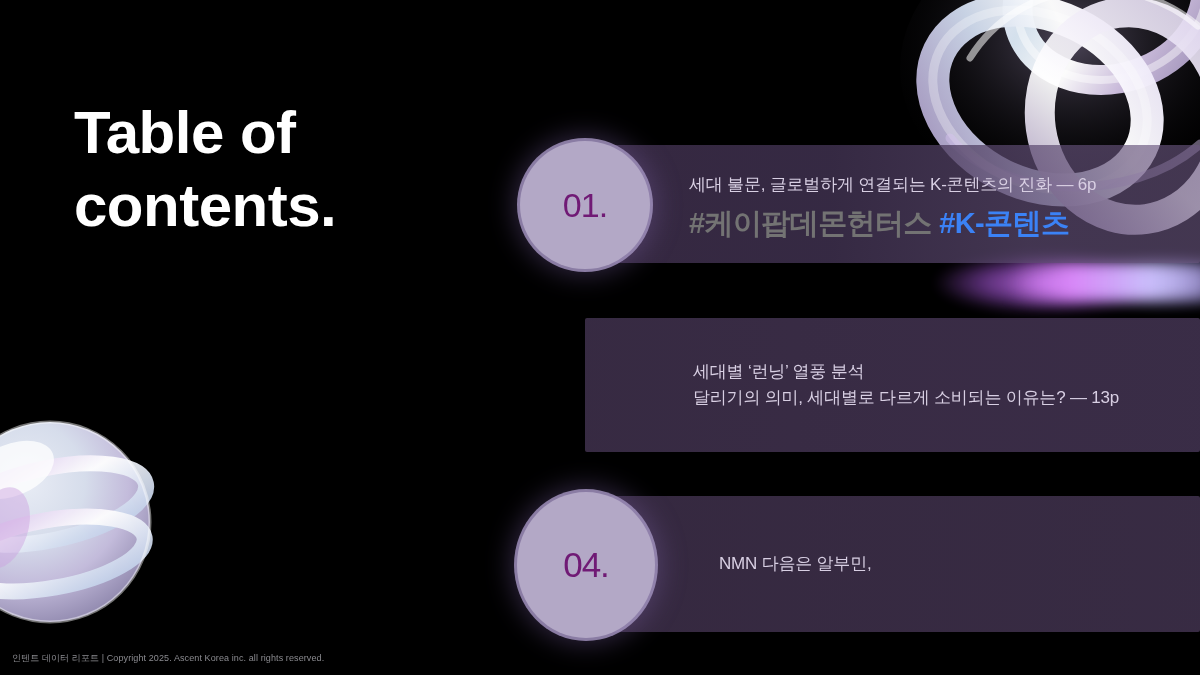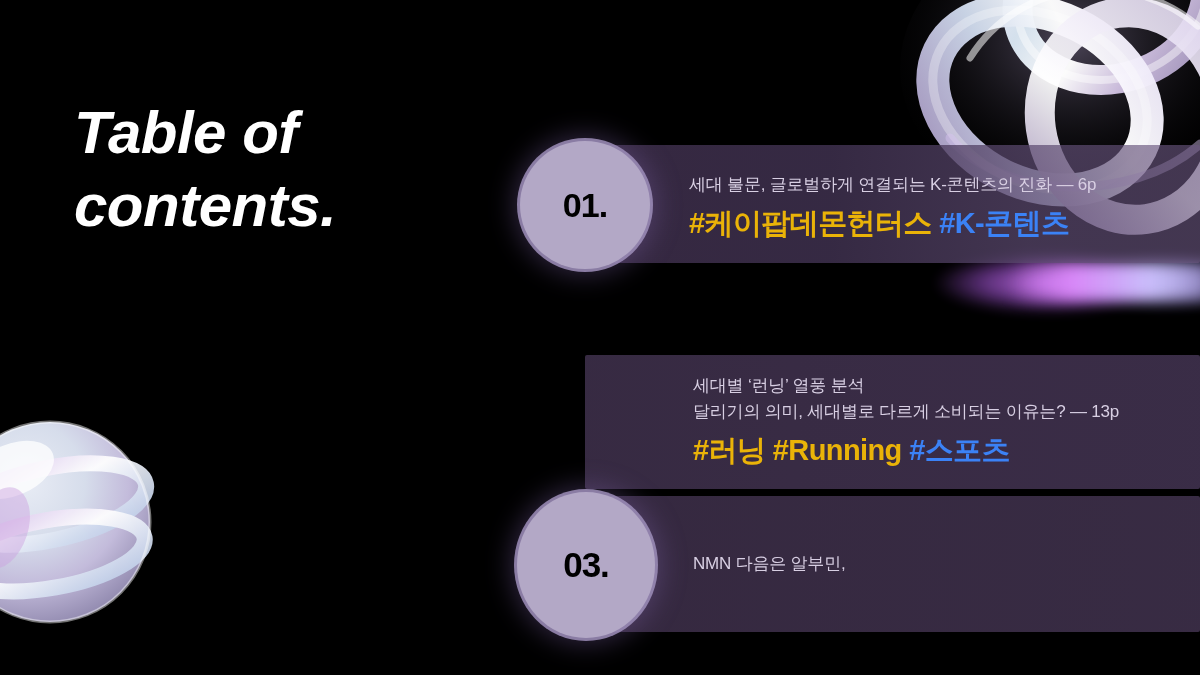--- a/index.html
+++ b/index.html
@@ -64,21 +64,20 @@
     background: linear-gradient(90deg, rgba(0,0,0,0) 0%, rgba(224,140,255,0.9) 30%, rgba(205,195,255,0.95) 70%, rgba(180,170,245,0.5) 100%);
     filter: blur(7px);
   }
 
   
   .title-block {
     position: absolute;
     left: 74px;
     top: 96px;
     width: 420px;
-    font-style: italic;
   }
   .title-line {
     color: #ffffff;
     font-size: 60px;
     font-weight: 700;
     line-height: 1.22;
     letter-spacing: -0.5px;
     white-space: nowrap;
   }
 
@@ -90,21 +89,21 @@
     width: 1200px;
     height: 504px;
   }
 
   .row {
     position: absolute;
     left: 585px;
     right: 0;
   }
   .row-1 { top: 145px; height: 118px; }
-  .row-2 { top: 318px; height: 134px; margin-top: 37px; }
+  .row-2 { top: 318px; height: 134px; }
   .row-3 { top: 496px; height: 136px; }
 
   .row-panel {
     position: absolute;
     inset: 0;
     background: linear-gradient(90deg, rgba(58,44,70,0.93) 0%, rgba(60,46,74,0.90) 45%, rgba(64,48,80,0.84) 100%);
     border-radius: 2px;
   }
   .row-1 .row-panel {
     background: linear-gradient(90deg, rgba(56,42,68,0.95) 0%, rgba(62,48,78,0.86) 40%, rgba(92,74,112,0.72) 72%, rgba(108,88,130,0.62) 100%);
@@ -121,53 +120,53 @@
     left: 104px;
     top: 0;
     right: 24px;
     height: 100%;
     display: flex;
     flex-direction: column;
     justify-content: center;
   }
   .row-1 .row-text { left: 104px; padding-top: 4px; }
   .row-2 .row-text { left: 108px; }
-  .row-3 .row-text { left: 108px; }
+  .row-3 .row-text { left: 134px; }
 
   .subtitle {
     color: #d8cfe3;
     font-size: 17px;
     line-height: 1.55;
     font-weight: 400;
     letter-spacing: -0.2px;
     white-space: nowrap;
   }
 
   .headline {
     margin-top: 6px;
     font-size: 29px;
     font-weight: 700;
     letter-spacing: -0.6px;
     color: #ffffff;
     white-space: nowrap;
   }
-  .headline .tag-plain { color: #eab308; }
+  .headline .tag-plain { color: #737373; }
   .headline .tag-accent { color: #3b82f6; }
 
   
   .num-circle {
     position: absolute;
     border-radius: 50%;
     background: #b3a8c6;
     box-shadow: 0 0 0 3px rgba(158,142,186,0.85), 0 0 26px 6px rgba(120,96,160,0.40);
     display: flex;
     align-items: center;
     justify-content: center;
-    color: #000000;
-    font-weight: 700;
+    color: #701a75;
+    font-weight: 400;
     letter-spacing: -1px;
     text-align: right;
   }
   .num-1 { left: -65px; top: -4px; width: 130px; height: 128px; font-size: 34px; }
   .num-2 { left: -68px; top: -6px; width: 138px; height: 146px; font-size: 35px; }
   .num-3 { left: -68px; top: -4px; width: 138px; height: 146px; font-size: 35px; }
 
   
   .footer {
     position: absolute;
@@ -271,30 +270,28 @@
         </div>
       </div>
       <div class="num-circle num-1">01.</div>
     </div>
 
     <div class="row row-2">
       <div class="row-panel"></div>
       <div class="row-text">
         <div class="subtitle">세대별 ‘런닝’ 열풍 분석</div>
         <div class="subtitle">달리기의 의미, 세대별로 다르게 소비되는 이유는? — 13p</div>
-        <div class="headline">
-          <span class="tag-plain">#러닝 #Running </span><span class="tag-accent">#스포츠</span>
-        </div>
       </div>
     </div>
 
     <div class="row row-3">
       <div class="row-panel"></div>
       <div class="row-text">
         <div class="subtitle">NMN 다음은 알부민,</div>
       </div>
-      <div class="num-circle num-3">03.</div>
+      <div class="num-circle num-3">04.</div>
     </div>
 
   </div>
 
+  <div class="footer">인텐트 데이터 리포트 | Copyright 2025. Ascent Korea inc. all rights reserved.</div>
 
 </div>
 
 </body></html>

